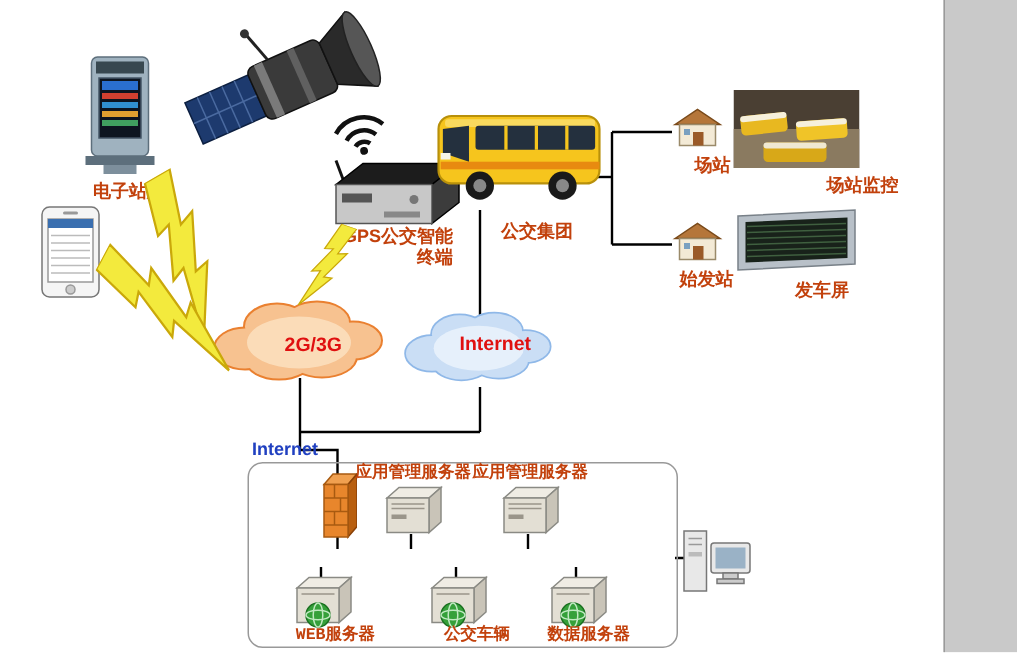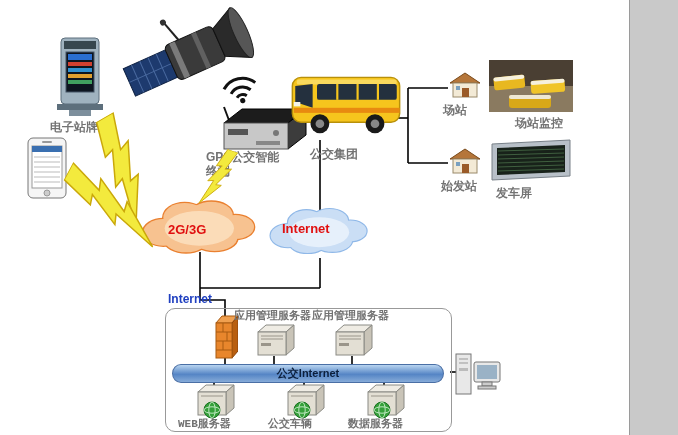--- a/index.html
+++ b/index.html
@@ -1,23 +1,23 @@
 <!DOCTYPE html>
 <html><head>
 <meta charset="utf-8">
 <style>
   html,body{margin:0;padding:0;background:#fff;}
   #stage{position:relative;width:678px;height:435px;background:#ffffff;overflow:hidden;
          font-family:"Liberation Sans",sans-serif;}
   .abs{position:absolute;}
-  .label{position:absolute;font:700 12px "Liberation Sans",sans-serif;color:#737373;
-         text-align:left;line-height:14px;white-space:nowrap;}
+  .label{position:absolute;font:700 12px "Liberation Sans",sans-serif;color:#c2410c;
+         text-align:right;line-height:14px;white-space:nowrap;}
   .label-sm{font-size:11px;line-height:12px;font-family:Liberation Mono, monospace;}
   .cloud-text{position:absolute;font:700 13px "Liberation Sans",sans-serif;color:#e01010;
-              text-align:left;}
+              text-align:right;}
   .internet-link{position:absolute;font:700 12px "Liberation Sans",sans-serif;color:#2040c0;}
   #margin-band{position:absolute;left:629px;top:0;width:49px;height:435px;
                background:#c9c9c9;border-left:1px solid #9a9a9a;}
   #dc-box{position:absolute;left:165px;top:308px;width:285px;height:122px;
           border:1px solid #999;border-radius:10px;background:transparent;}
   #backbone{position:absolute;left:172px;top:364px;width:270px;height:17px;
             background:linear-gradient(#b8d4f0,#5585c5 55%,#86abd8);
             border:1px solid #4a6fa5;border-radius:9px/50%;
             display:flex;align-items:center;justify-content:center;
             font:700 11px "Liberation Sans",sans-serif;color:#0b1f3d;}
@@ -249,21 +249,20 @@
   <div class="label label-sm" style="left:312px;top:310px;width:80px;z-index:2">应用管理服务器</div>
   <svg class="abs" style="left:330px;top:322px;z-index:2" width="44" height="38" viewBox="0 0 44 38">
     <polygon points="6,10 14,3 42,3 34,10" fill="#efece4" stroke="#8a8a84"></polygon>
     <polygon points="34,10 42,3 42,26 34,33" fill="#c9c4b8" stroke="#8a8a84"></polygon>
     <rect x="6" y="10" width="28" height="23" fill="#e3dfd4" stroke="#8a8a84"></rect>
     <line x1="9" y1="14" x2="31" y2="14" stroke="#9a958a"></line>
     <line x1="9" y1="17" x2="31" y2="17" stroke="#9a958a"></line>
     <rect x="9" y="21" width="10" height="3" fill="#9a958a"></rect>
   </svg>
 
-  <div id="backbone" style="z-index:2">公交Internet</div>
 
   <svg class="abs" style="left:192px;top:382px;z-index:2" width="44" height="38" viewBox="0 0 44 38">
     <polygon points="6,10 14,3 42,3 34,10" fill="#efece4" stroke="#8a8a84"></polygon>
     <polygon points="34,10 42,3 42,26 34,33" fill="#c9c4b8" stroke="#8a8a84"></polygon>
     <rect x="6" y="10" width="28" height="23" fill="#e3dfd4" stroke="#8a8a84"></rect>
     <line x1="9" y1="14" x2="31" y2="14" stroke="#9a958a"></line>
     <circle cx="20" cy="28" r="8" fill="#35a03a" stroke="#1a7020"></circle>
     <ellipse cx="20" cy="28" rx="8" ry="3.2" fill="none" stroke="#bfe8c0"></ellipse>
     <ellipse cx="20" cy="28" rx="3.2" ry="8" fill="none" stroke="#bfe8c0"></ellipse>
   </svg>

